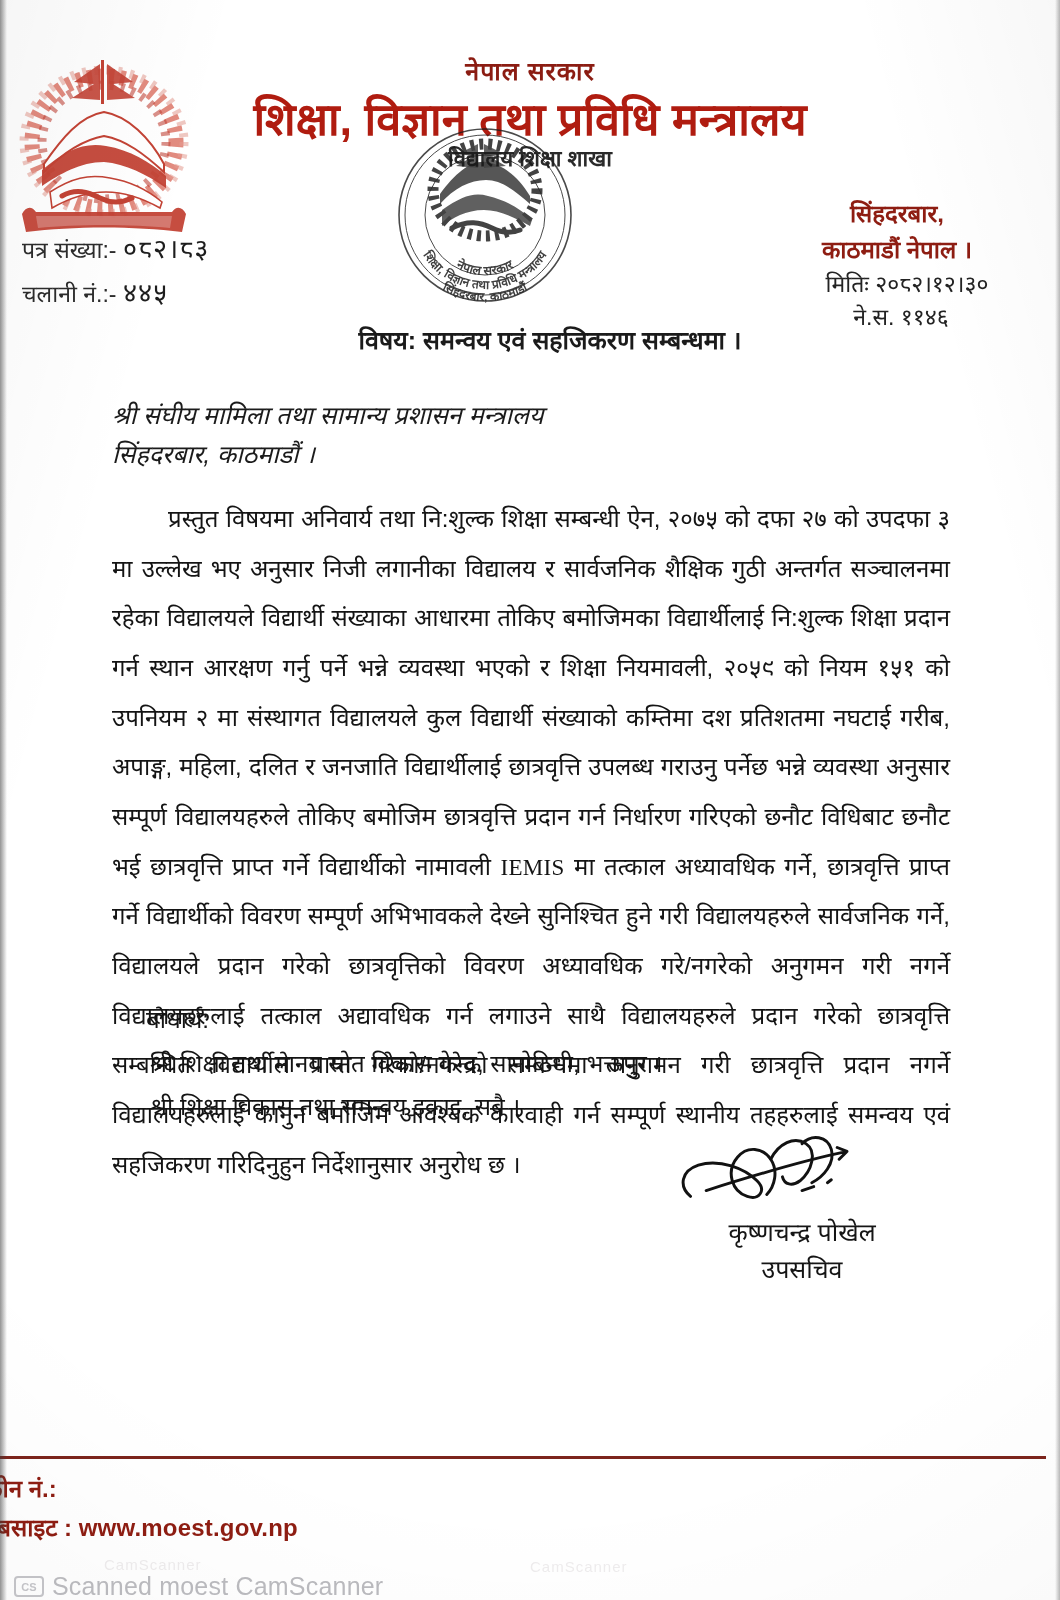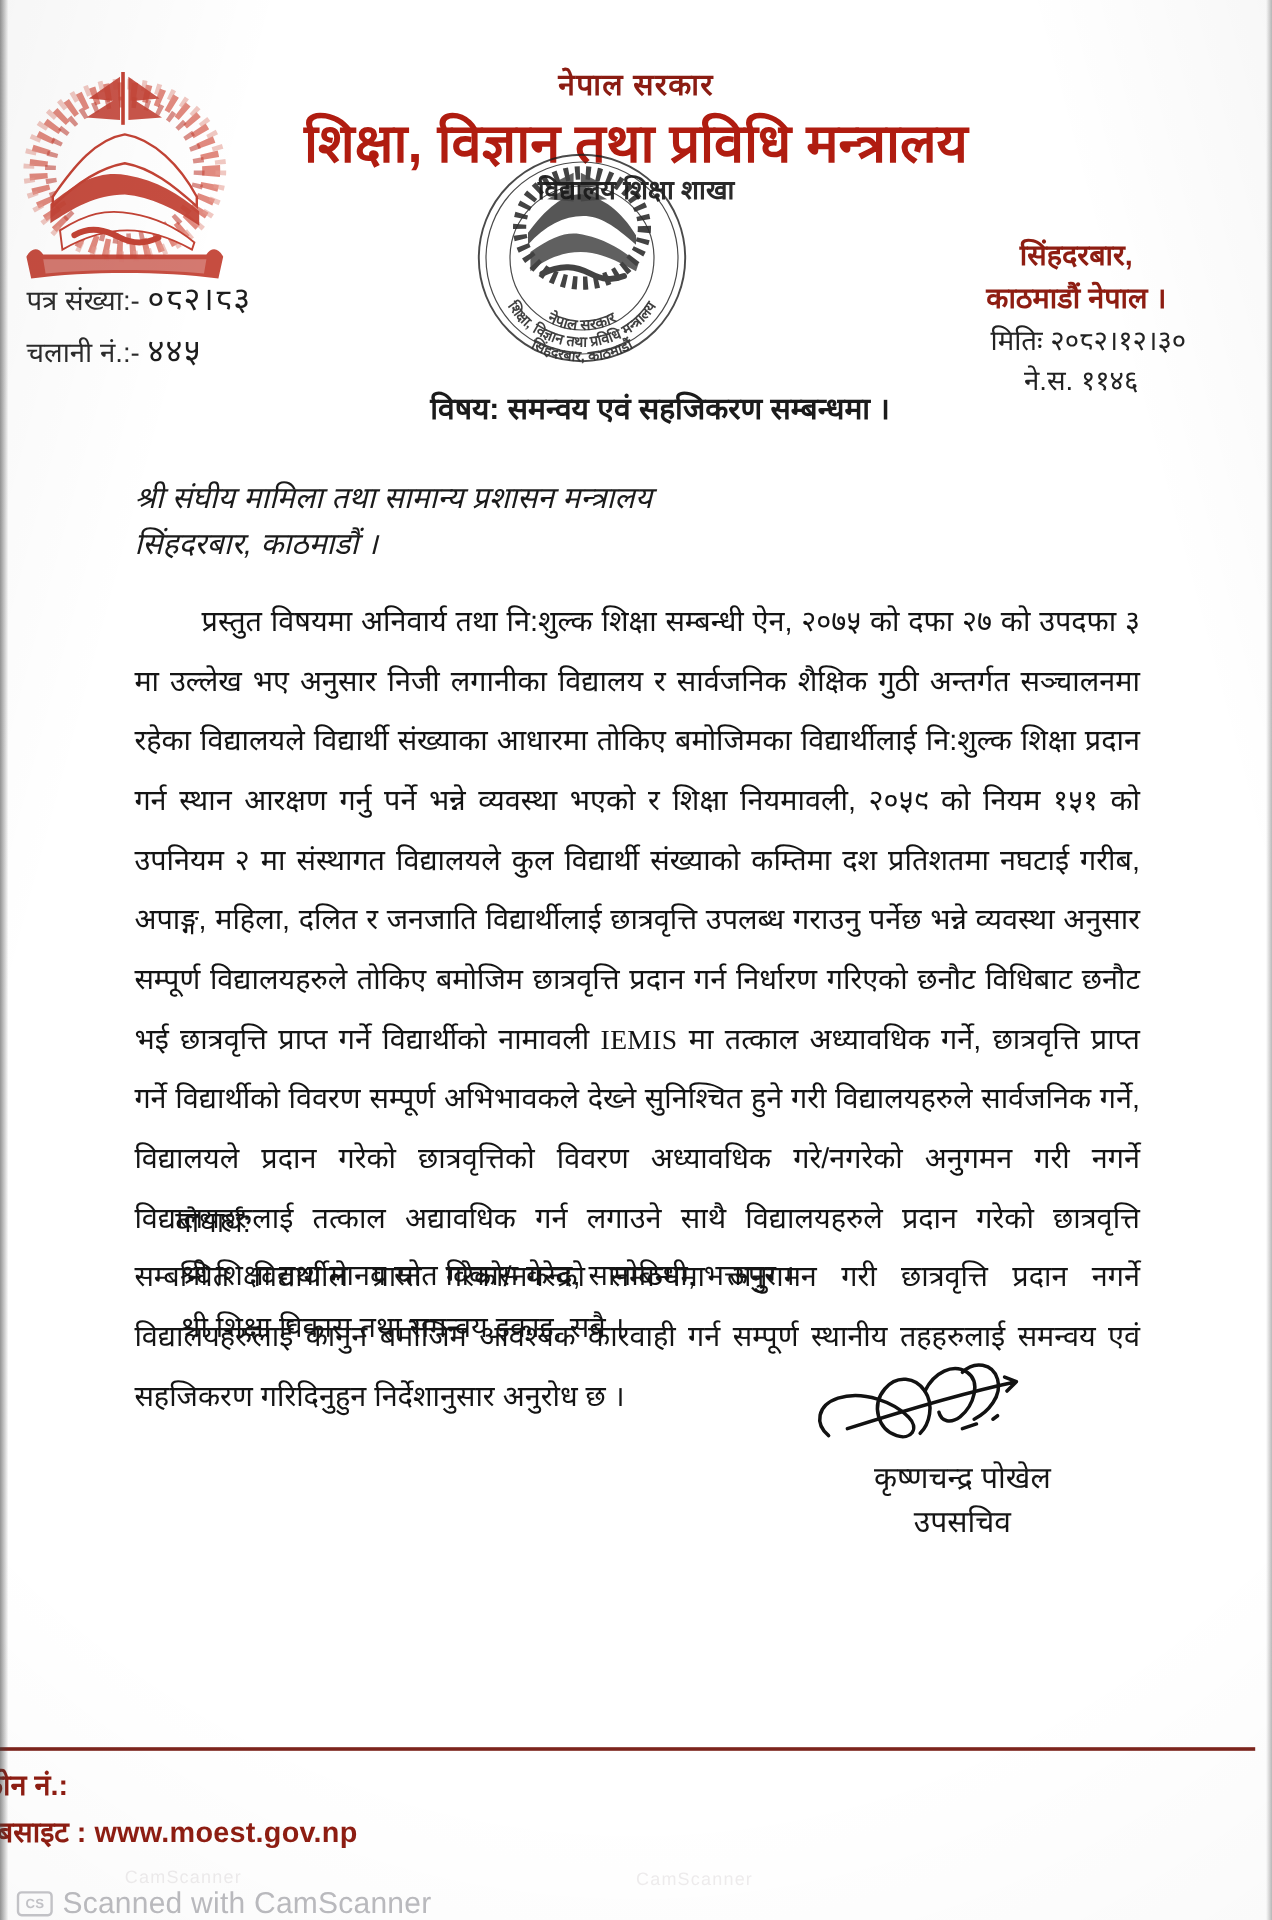--- a/index.html
+++ b/index.html
@@ -439,16 +439,16 @@
     <div class="footer-row">
       <span>वेबसाइट :</span>
       <span class="url">www.moest.gov.np</span>
     </div>
   </div>
 
   <div class="wm-ghost" style="left:104px; top:1556px;">CamScanner</div>
   <div class="wm-ghost" style="left:530px; top:1558px;">CamScanner</div>
   <div class="watermark">
     <span class="cs-badge">CS</span>
-    <span>Scanned with CamScanner</span>
+    <span>Scanned moest CamScanner</span>
   </div>
 
 </div>
 
 </body></html>

